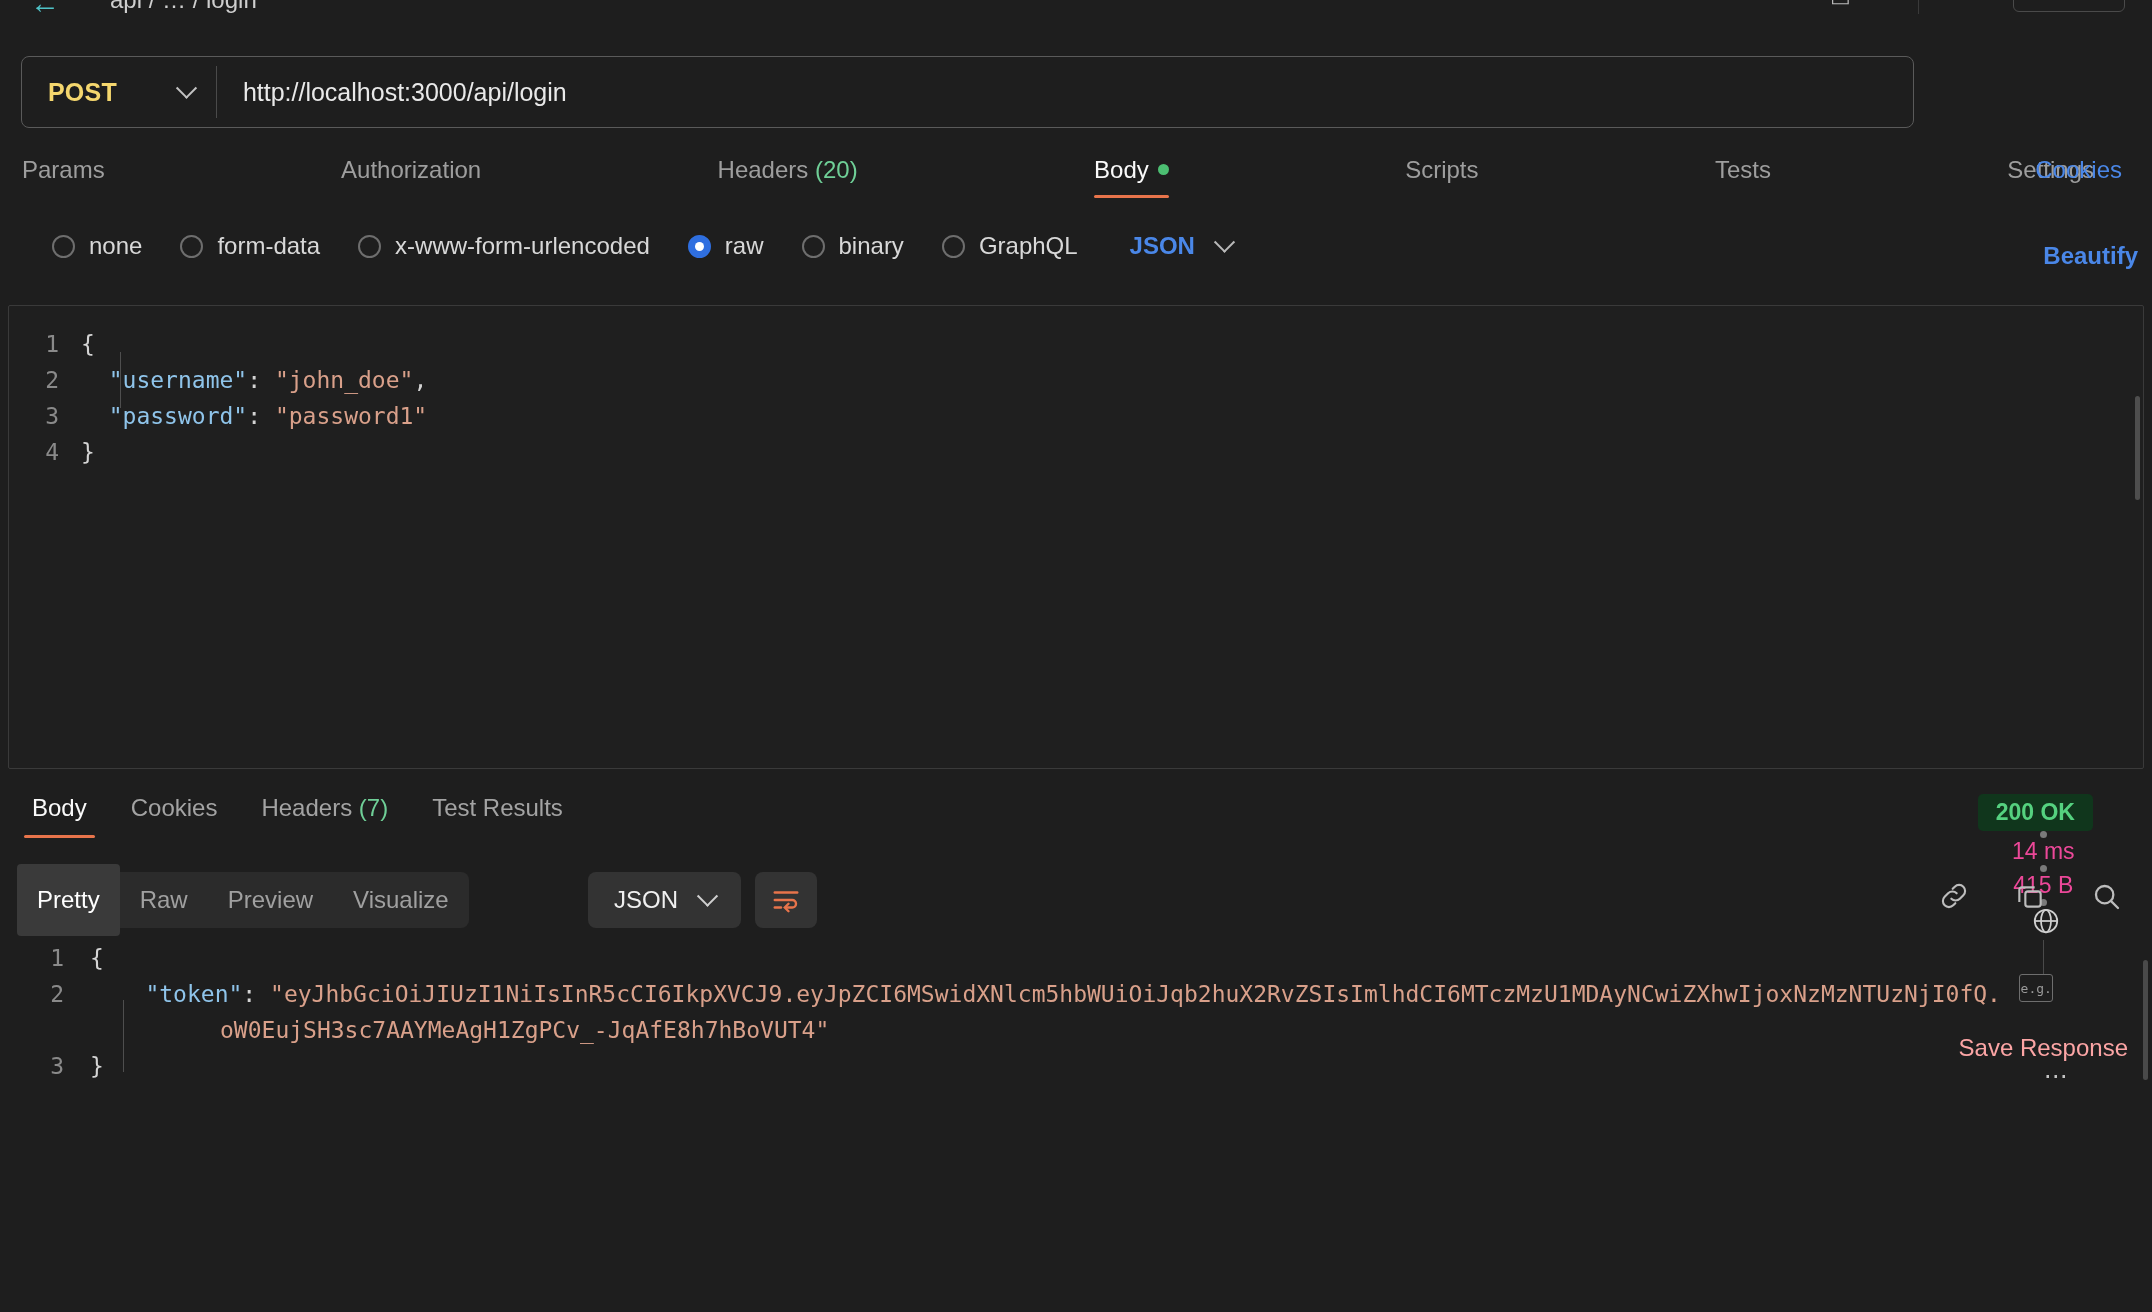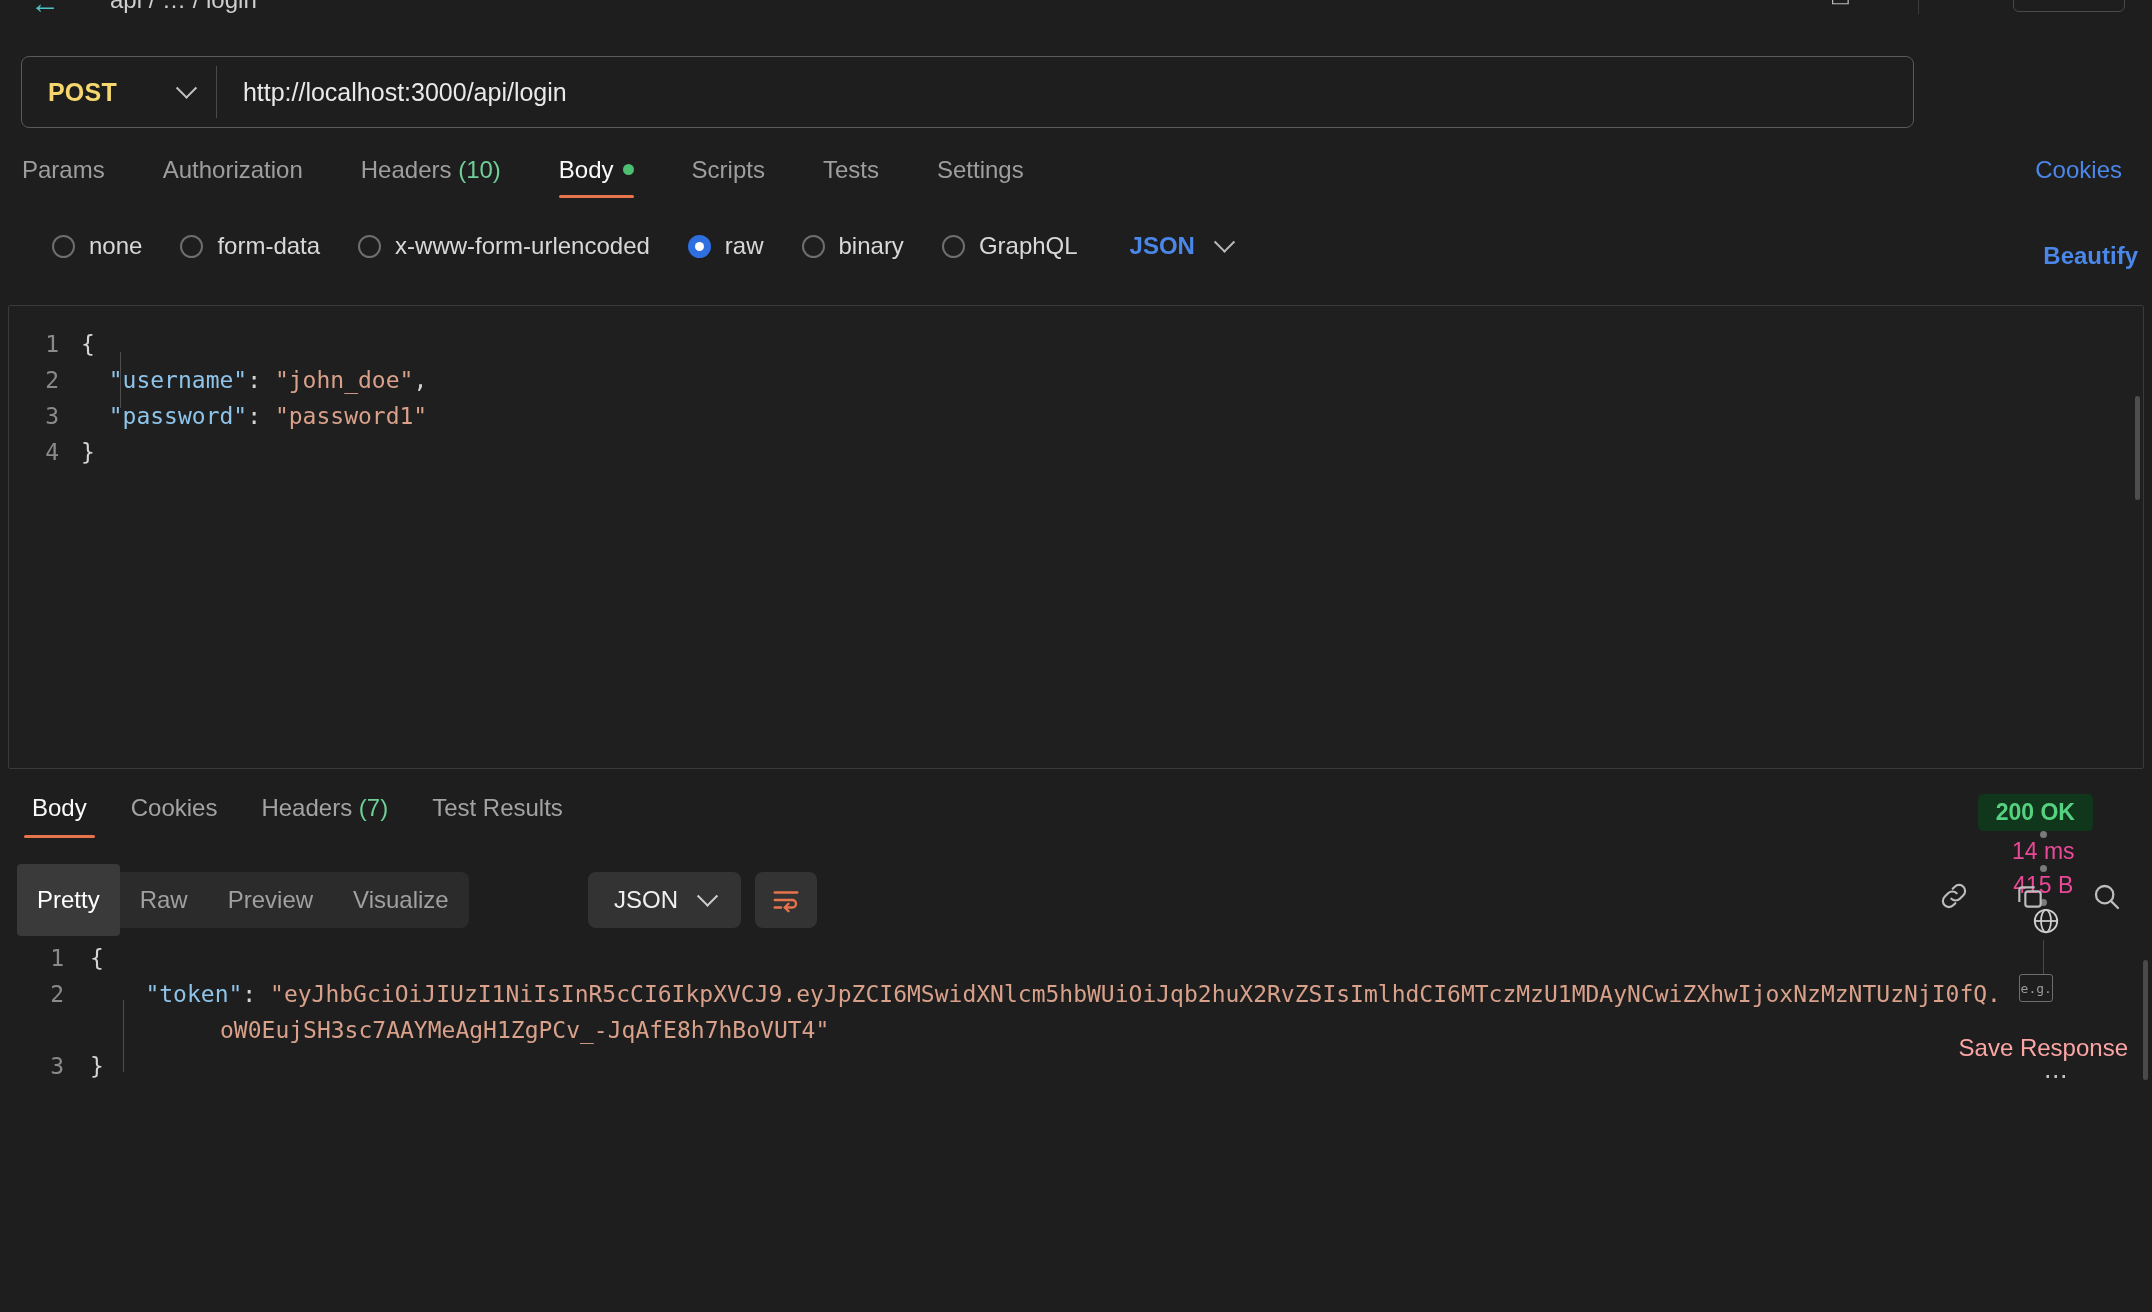--- a/index.html
+++ b/index.html
@@ -80,21 +80,21 @@
     width: 64px; height: 80px; margin-left: 2px;
     background: #2d6fd4; border-radius: 0 8px 8px 0;
     display: flex; align-items: center; justify-content: center; cursor: pointer;
   }
   .send-caret .chev { border-color: #ffffff; width: 17px; height: 17px; }
 
   
   .req-tabs {
     position: absolute; left: 0; top: 152px; width: 2152px; height: 58px;
   }
-  .tabs-inner { display: flex; align-items: flex-start; gap: 0; padding-left: 22px; }
+  .tabs-inner { display: flex; align-items: flex-start; gap: 0; padding-left: 22px; justify-content: space-between; }
   .tab {
     position: relative; padding: 4px 26px 20px 0; margin-right: 32px;
     color: #9e9e9e; font-size: 24px; cursor: pointer; white-space: nowrap;
   }
   .tab.active { color: #fafafa; }
   .tab.active::after {
     content: ""; position: absolute; left: 0; right: 26px; bottom: 6px;
     height: 3px; background: #e8744b; border-radius: 2px;
   }
   .tab .count { color: #6fcf97; }
@@ -263,21 +263,21 @@
     </div>
     <div class="method-div"></div>
     <input class="url-input" type="text" value="http://localhost:3000/api/login" placeholder="Enter URL or paste text" style="">
   </div>
 </div>
 
 <div class="req-tabs">
   <div class="tabs-inner" id="req-tabs-inner">
       <div class="tab"><span>Params</span></div>
       <div class="tab"><span>Authorization</span></div>
-      <div class="tab"><span>Headers</span><span class="count"> (10)</span></div>
+      <div class="tab"><span>Headers</span><span class="count"> (20)</span></div>
       <div class="tab active"><span>Body</span><span class="dot-green"></span></div>
       <div class="tab"><span>Scripts</span></div>
       <div class="tab"><span>Tests</span></div>
       <div class="tab"><span>Settings</span></div>
     </div>
   <span class="cookies-link">Cookies</span>
 </div>
 
 <div class="body-row">
   <div class="radios" id="body-radios">

